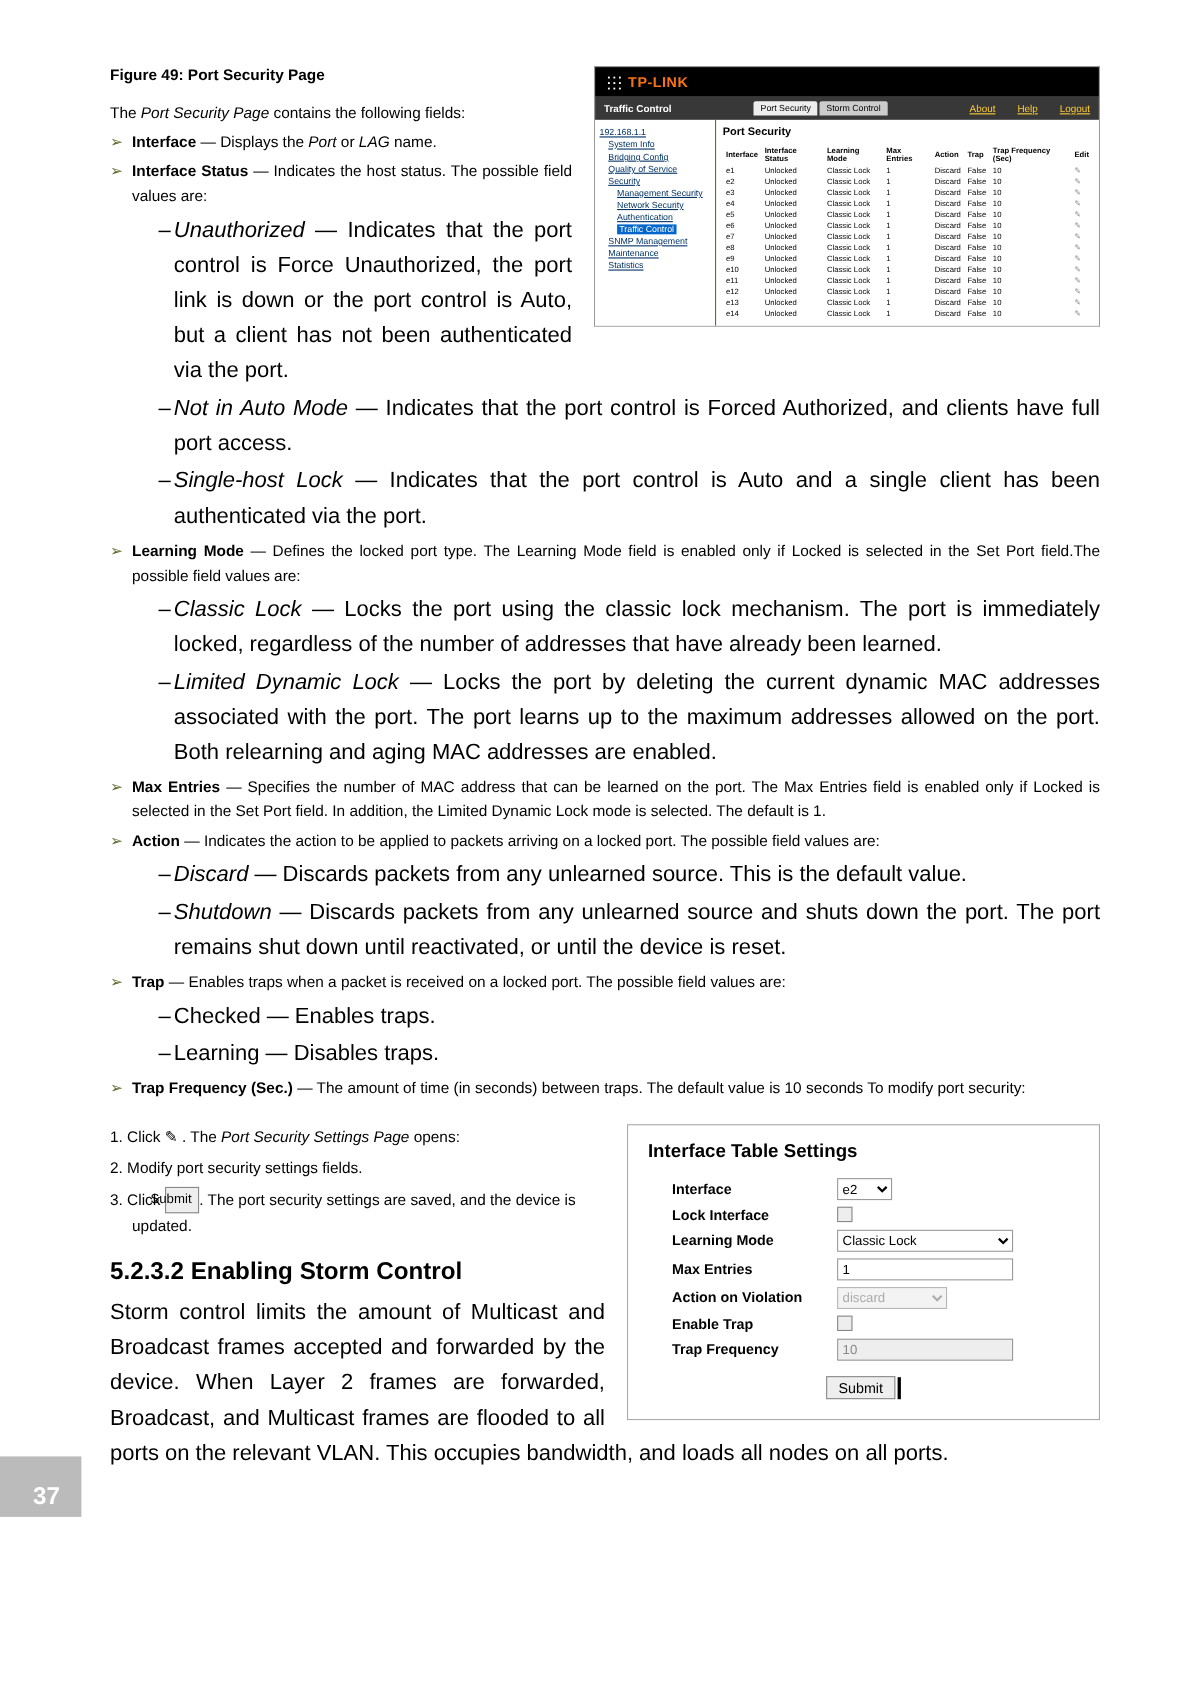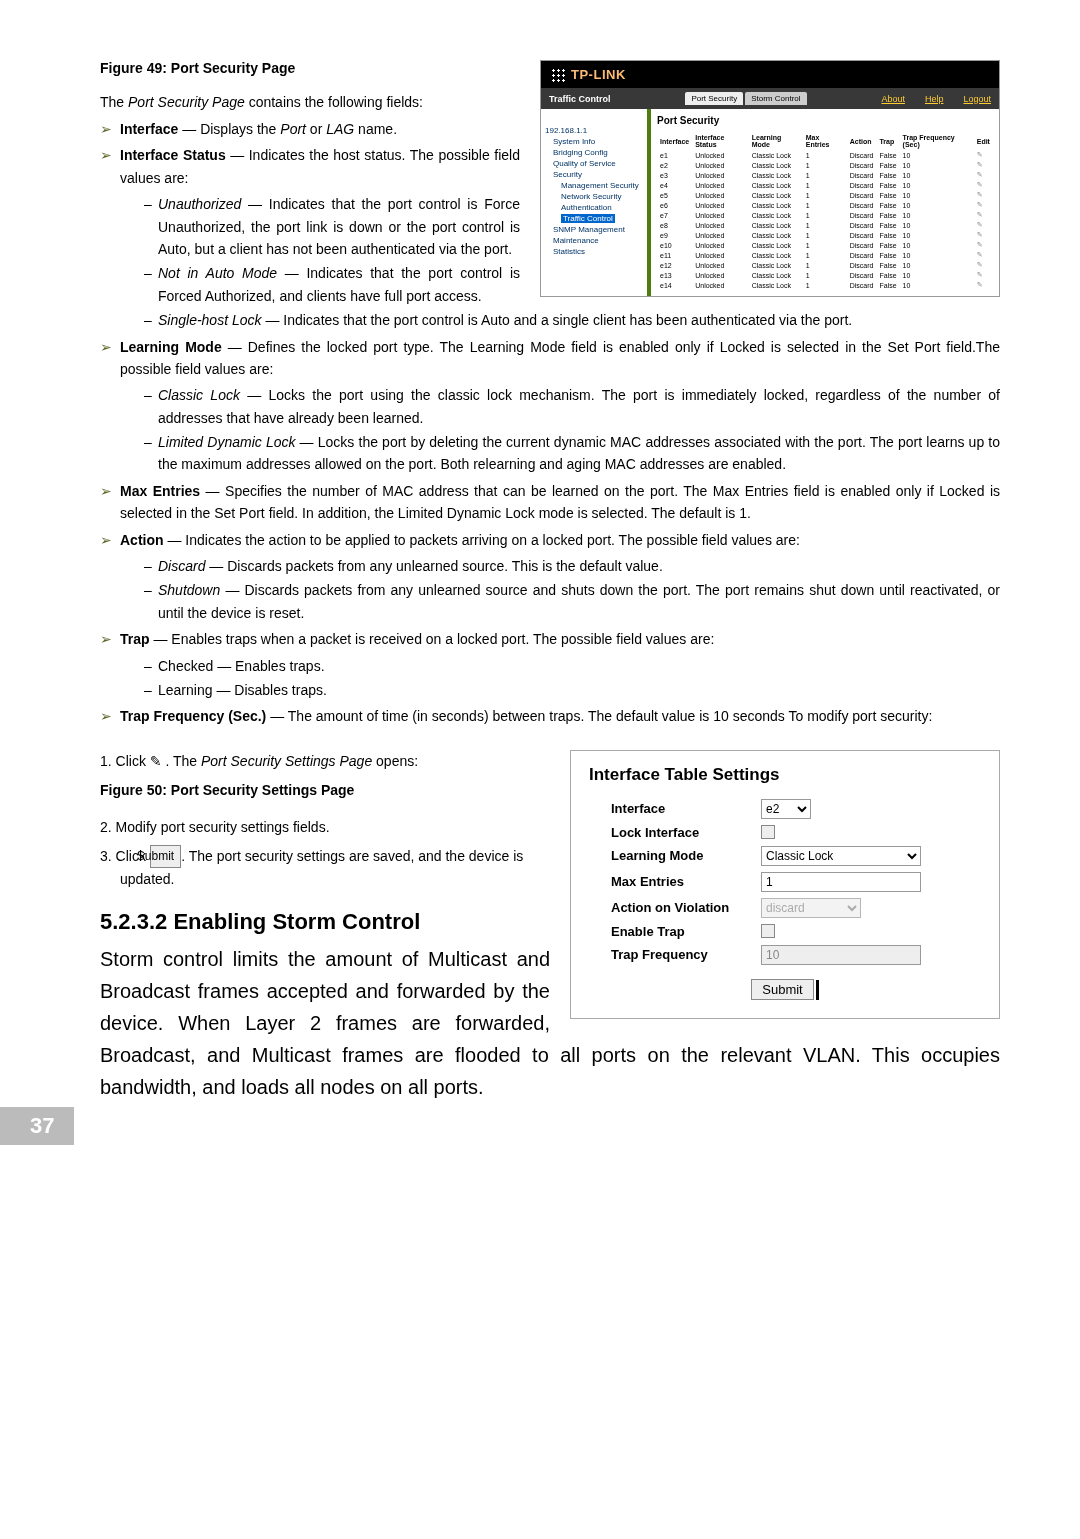--- a/index.html
+++ b/index.html
@@ -6,35 +6,35 @@
   body { font-family: Arial, Helvetica, sans-serif; background: #fff; color: #000; width: 1080px; }
   .page { padding: 60px 80px 60px 100px; position: relative; }
   .fig-caption { font-weight: bold; font-size: 14px; margin-bottom: 18px; }
   .intro { font-size: 14px; font-style: italic; margin-bottom: 8px; }
   .intro .label { font-style: normal; }
   ul.fields { list-style: none; }
   ul.fields > li { position: relative; padding-left: 20px; font-size: 14px; line-height: 1.6; text-align: justify; margin-bottom: 4px; }
   ul.fields > li::before { content: "➢"; position: absolute; left: 0; top: 0; color: #5a6a2a; font-size: 14px; }
   ul.fields > li .head { font-weight: bold; }
   ul.sub { list-style: none; margin-top: 4px; }
-  ul.sub > li { position: relative; padding-left: 38px; font-size: 14px; line-height: 1.6; text-align: justify; margin-bottom: 2px; }
+  ul.sub > li { position: relative; padding-left: 38px; font-size: 20px; line-height: 1.6; text-align: justify; margin-bottom: 2px; }
   ul.sub > li::before { content: "–"; position: absolute; left: 24px; top: 0; }
   ul.sub > li .em { font-style: italic; }
   .float-right-top { float: right; width: 460px; margin: 0 0 10px 20px; border: 1px solid #999; }
-  .tp-header { background: #000; color: #fdba74; padding: 6px 10px; display: flex; align-items: center; }
+  .tp-header { background: #000; color: #f97316; padding: 6px 10px; display: flex; align-items: center; }
   .tp-logo-dots { width: 14px; height: 14px; background: radial-gradient(circle, #fff 30%, transparent 31%); background-size: 5px 5px; margin-right: 6px; }
   .tp-logo-text { font-weight: bold; font-size: 13px; letter-spacing: 0.5px; }
   .tp-subheader { background: #383838; color: #fff; font-size: 9px; padding: 4px 8px; display: flex; align-items: center; justify-content: space-between; }
   .tp-tabs { display: flex; gap: 2px; }
   .tp-tab { background: #ccc; color: #000; padding: 2px 6px; font-size: 8px; border-radius: 2px 2px 0 0; }
   .tp-tab.active { background: #eee; }
   .tp-links { display: flex; gap: 20px; }
   .tp-links span { color: #fc3; text-decoration: underline; }
   .tp-body { display: flex; background: #fff; font-size: 8px; }
-  .tp-tree { width: 110px; padding: 16px 4px; border-right: 4px solid #4d7c0f; color: #036; }
+  .tp-tree { width: 110px; padding: 6px 4px; border-right: 1px solid #4d7c0f; color: #036; text-decoration: underline; }
   .tp-tree div { white-space: nowrap; padding: 1px 0; }
   .tp-tree .lvl1 { padding-left: 8px; }
   .tp-tree .lvl2 { padding-left: 16px; }
   .tp-tree .sel { background: #06c; color: #fff; display: inline-block; padding: 0 2px; }
   .tp-main { flex: 1; padding: 6px; }
   .tp-title { font-weight: bold; font-size: 10px; margin-bottom: 6px; }
   .tp-table { width: 100%; border-collapse: collapse; font-size: 7px; }
   .tp-table th { font-weight: bold; padding: 2px 3px; text-align: left; }
   .tp-table td { padding: 1px 3px; }
   .pencil { color: #888; }
@@ -47,21 +47,21 @@
   .iface-title { font-weight: bold; font-size: 17px; margin-bottom: 14px; }
   .iface-row { display: flex; align-items: center; margin-bottom: 6px; }
   .iface-label { width: 150px; font-weight: bold; font-size: 13px; }
   .iface-input { border: 1px solid #999; background: #fff; padding: 1px 4px; font-size: 12px; height: 20px; }
   .iface-select { border: 1px solid #999; background: #fff; font-size: 12px; height: 20px; }
   .iface-checkbox { width: 14px; height: 14px; border: 1px solid #888; background: #eee; display: inline-block; }
   .disabled { background: #eee; color: #888; }
   .submit-row { text-align: center; margin-top: 14px; }
   .submit-btn { display: inline-block; border: 1px solid #888; background: #eee; padding: 2px 10px; font-size: 13px; }
   .submit-bar { display: inline-block; width: 3px; height: 20px; background: #000; vertical-align: middle; margin-left: 2px; }
-  .page-number { position: absolute; bottom: 18px; left: 0; background: #bbb; color: #fff; font-weight: bold; font-size: 22px; padding: 6px 20px 6px 30px; }
+  .page-number { position: absolute; bottom: 18px; left: 0; background: #bbb; color: #fff; font-weight: bold; font-size: 22px; padding: 23px 20px 6px 30px; }
   .clearfix::after { content: ""; display: table; clear: both; }
 </style>
 </head>
 <body>
 
 <div class="page">
 
   
   <div class="float-right-top">
     <div class="tp-header">
@@ -343,21 +343,20 @@
     </div>
     <div class="submit-row">
       <span class="submit-btn">Submit</span><span class="submit-bar"></span>
     </div>
   </div>
 
   <p class="step">
     <span>1.   Click </span><span class="pencil-icon">✎</span><span> . The </span><i>Port Security Settings Page</i><span> opens:</span>
   </p>
 
-  <div class="fig-caption" style="margin-top:10px">Figure 50: Port Security Settings Page</div>
 
   <p class="step">2.   Modify port security settings fields.</p>
   <p class="step">
     <span>3.   Click </span><span class="submit-btn-inline">Submit</span><span>. The port security settings are saved, and the device is updated.</span>
   </p>
 
   <div class="h3">5.2.3.2  Enabling Storm Control</div>
   <p class="para">Storm control limits the amount of Multicast and Broadcast frames accepted and forwarded by the device. When Layer 2 frames are forwarded, Broadcast, and Multicast frames are flooded to all ports on the relevant VLAN. This occupies bandwidth, and loads all nodes on all ports.</p>
 
   <div class="clearfix"></div>

